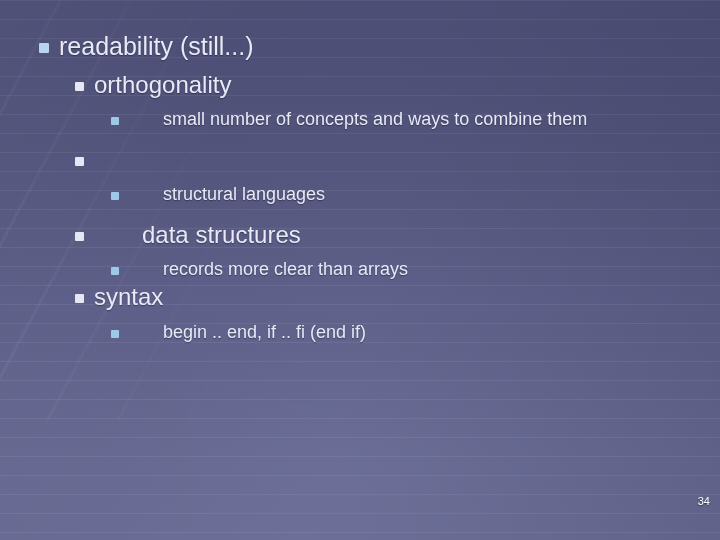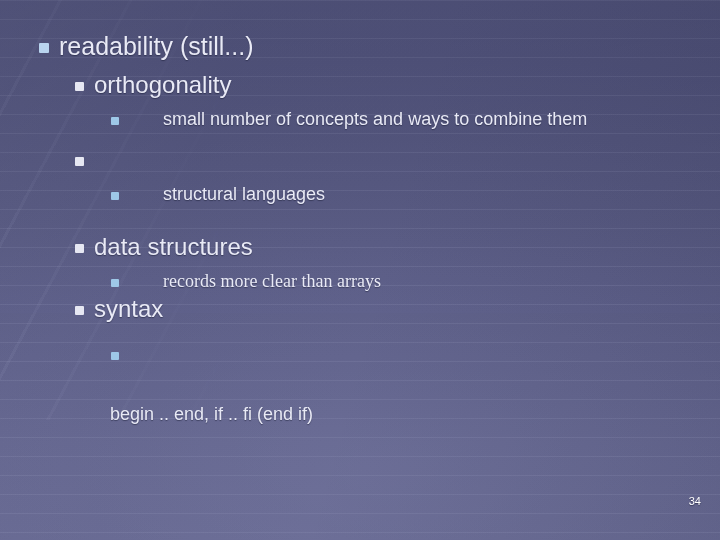--- a/index.html
+++ b/index.html
@@ -160,28 +160,28 @@
   .lvl3 .text { max-width: 530px; }
 
   .text { display: block; }
 
   
   .row-readability    { margin-top: 32px; }
   .row-orthogonality  { margin-top: 9px; }
   .row-small-number   { margin-top: 9px; }
   .row-control-flow   { margin-top: 14px; }
   .row-structural     { margin-top: 9px; }
-  .row-data-struct    { margin-top: 26px; }
-  .row-records        { margin-top: 9px; font-family: Liberation Serif, serif; }
+  .row-data-struct    { margin-top: 14px; gap: 48px; }
+  .row-records        { margin-top: 9px; }
   .row-syntax         { margin-top: 1px; }
-  .row-begin-end      { margin-top: 20px; flex-direction: column; }
+  .row-begin-end      { margin-top: 10px; }
 
   .page-number {
     position: absolute;
-    right: 19px;
+    right: 10px;
     bottom: 33px;
     font-size: 11px;
     color: #ffffff;
     text-shadow: 0 1px 1px rgba(30,32,58,0.6);
     z-index: 6;
     margin-left: 27px;
   }
 </style>
 </head>
 <body>

